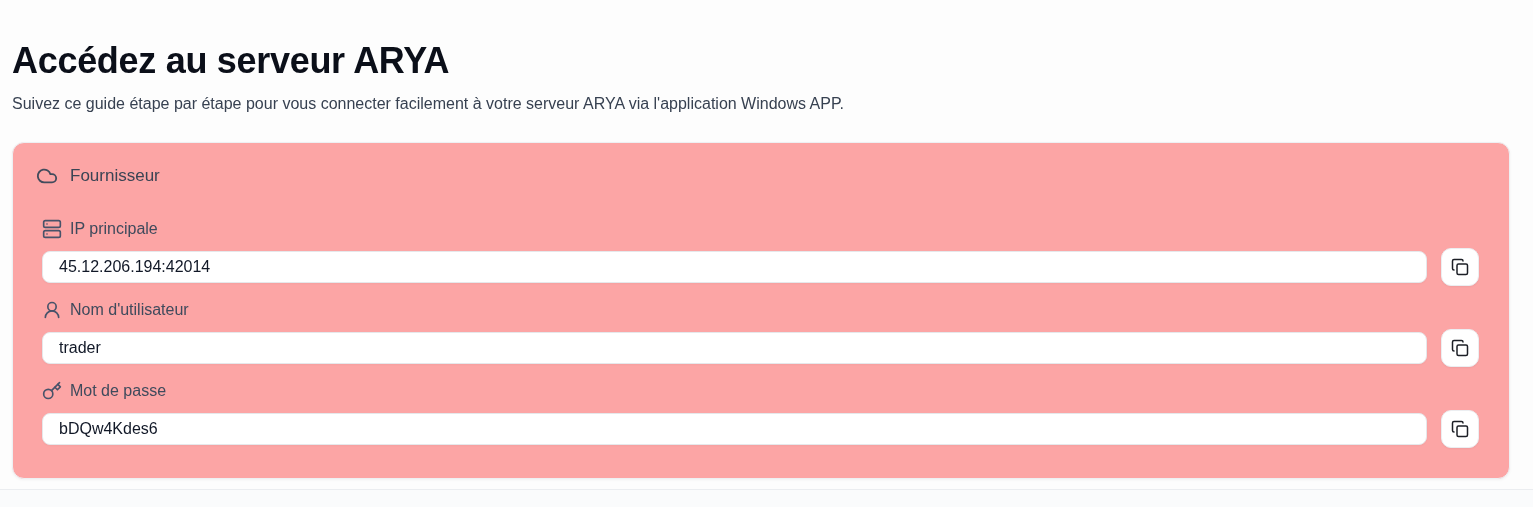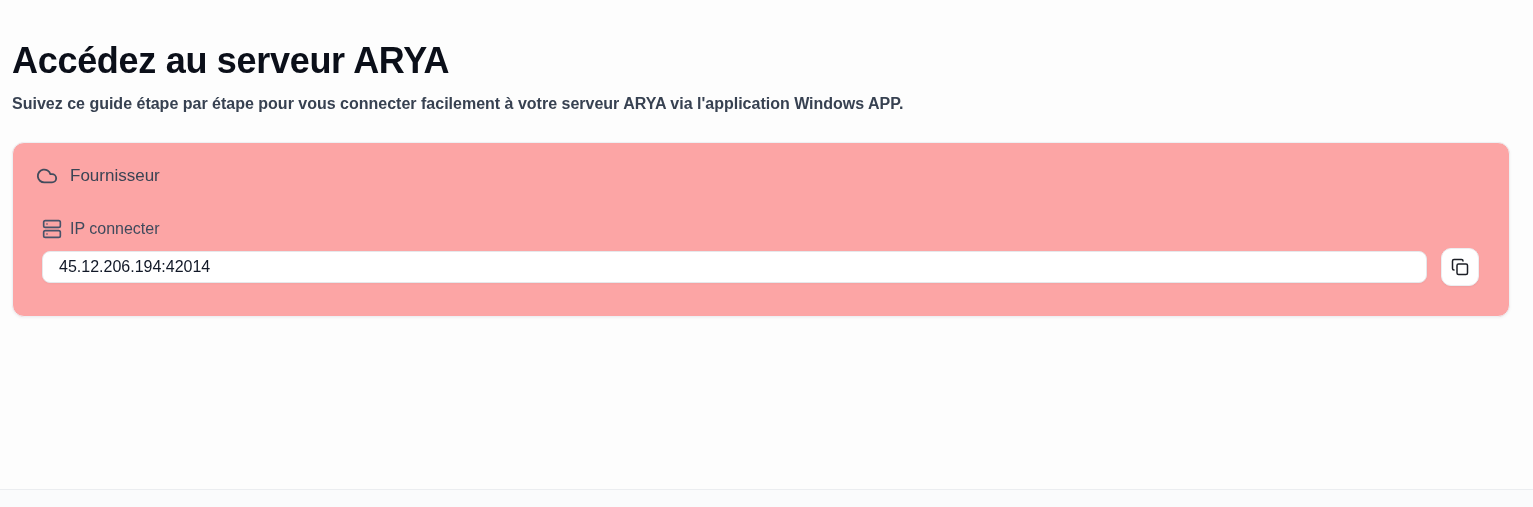--- a/index.html
+++ b/index.html
@@ -27,21 +27,20 @@
     font-weight: 700;
     color: #0b0f19;
     letter-spacing: -0.3px;
     line-height: 34px;
   }
   p.page-subtitle {
     margin-top: 14px;
     font-size: 16px;
     line-height: 24px;
     color: #374151;
-    font-weight: bold;
   }
   .card {
     margin-top: 26px;
     width: 1498px;
     background: #fca5a5;
     border: 1px solid #eef0f3;
     border-radius: 12px;
     box-shadow: 0 1px 3px rgba(16, 24, 40, 0.05);
     padding: 22px 30px 30px 23px;
   }
@@ -124,34 +123,79 @@
       <div class="field">
         <div class="field-label">
           <span class="icon">
             <svg width="20" height="20" viewBox="0 0 24 24" fill="none" stroke="currentColor" stroke-width="2" stroke-linecap="round" stroke-linejoin="round">
                 <rect x="2" y="2" width="20" height="8" rx="2" ry="2"></rect>
                 <rect x="2" y="14" width="20" height="8" rx="2" ry="2"></rect>
                 <line x1="6" y1="6" x2="6.01" y2="6"></line>
                 <line x1="6" y1="18" x2="6.01" y2="18"></line>
               </svg>
           </span>
-          <span>IP connecter</span>
+          <span>IP principale</span>
         </div>
         <div class="field-row">
           <input class="field-input" type="text" value="45.12.206.194:42014" style="">
           <button class="copy-btn">
             <span class="icon">
               <svg width="18" height="18" viewBox="0 0 24 24" fill="none" stroke="currentColor" stroke-width="2" stroke-linecap="round" stroke-linejoin="round">
                   <rect x="8" y="8" width="14" height="14" rx="2" ry="2"></rect>
                   <path d="M4 16c-1.1 0-2-.9-2-2V4c0-1.1.9-2 2-2h10c1.1 0 2 .9 2 2"></path>
                 </svg>
             </span>
           </button>
         </div>
       </div>
 
-
+      <div class="field">
+        <div class="field-label">
+          <span class="icon">
+            <svg width="20" height="20" viewBox="0 0 24 24" fill="none" stroke="currentColor" stroke-width="2" stroke-linecap="round" stroke-linejoin="round">
+                <circle cx="12" cy="8" r="5"></circle>
+                <path d="M20 21a8 8 0 0 0-16 0"></path>
+              </svg>
+          </span>
+          <span>Nom d'utilisateur</span>
+        </div>
+        <div class="field-row">
+          <input class="field-input" type="text" value="trader" style="">
+          <button class="copy-btn">
+            <span class="icon">
+              <svg width="18" height="18" viewBox="0 0 24 24" fill="none" stroke="currentColor" stroke-width="2" stroke-linecap="round" stroke-linejoin="round">
+                  <rect x="8" y="8" width="14" height="14" rx="2" ry="2"></rect>
+                  <path d="M4 16c-1.1 0-2-.9-2-2V4c0-1.1.9-2 2-2h10c1.1 0 2 .9 2 2"></path>
+                </svg>
+            </span>
+          </button>
+        </div>
+      </div>
+
+      <div class="field">
+        <div class="field-label">
+          <span class="icon">
+            <svg width="20" height="20" viewBox="0 0 24 24" fill="none" stroke="currentColor" stroke-width="2" stroke-linecap="round" stroke-linejoin="round">
+                <circle cx="7.5" cy="15.5" r="5.5"></circle>
+                <path d="m21 2-9.6 9.6"></path>
+                <path d="m15.5 7.5 3 3L22 7l-3-3"></path>
+              </svg>
+          </span>
+          <span>Mot de passe</span>
+        </div>
+        <div class="field-row">
+          <input class="field-input" type="text" value="bDQw4Kdes6" style="">
+          <button class="copy-btn">
+            <span class="icon">
+              <svg width="18" height="18" viewBox="0 0 24 24" fill="none" stroke="currentColor" stroke-width="2" stroke-linecap="round" stroke-linejoin="round">
+                  <rect x="8" y="8" width="14" height="14" rx="2" ry="2"></rect>
+                  <path d="M4 16c-1.1 0-2-.9-2-2V4c0-1.1.9-2 2-2h10c1.1 0 2 .9 2 2"></path>
+                </svg>
+            </span>
+          </button>
+        </div>
+      </div>
 
     </div>
   </div>
 </div>
 
 <div class="below-strip"></div>
 
 </body></html>

